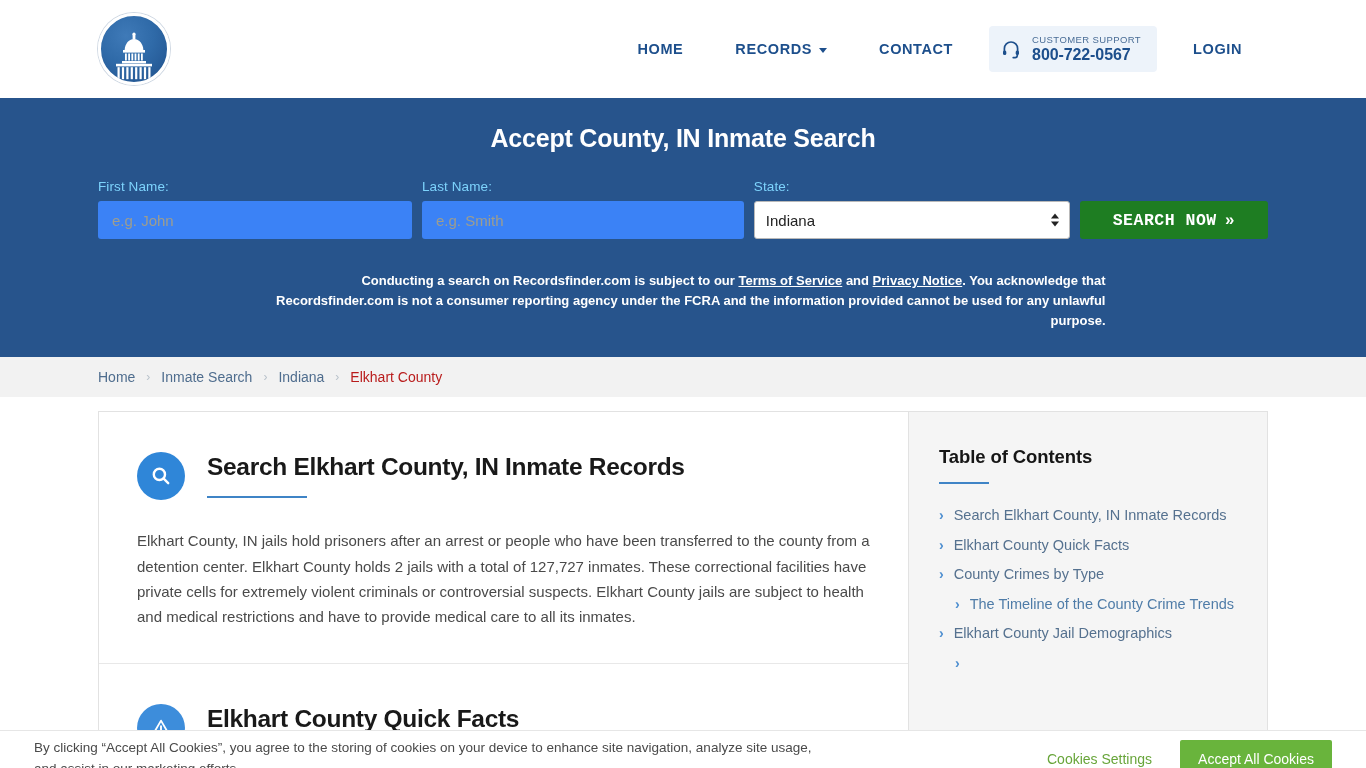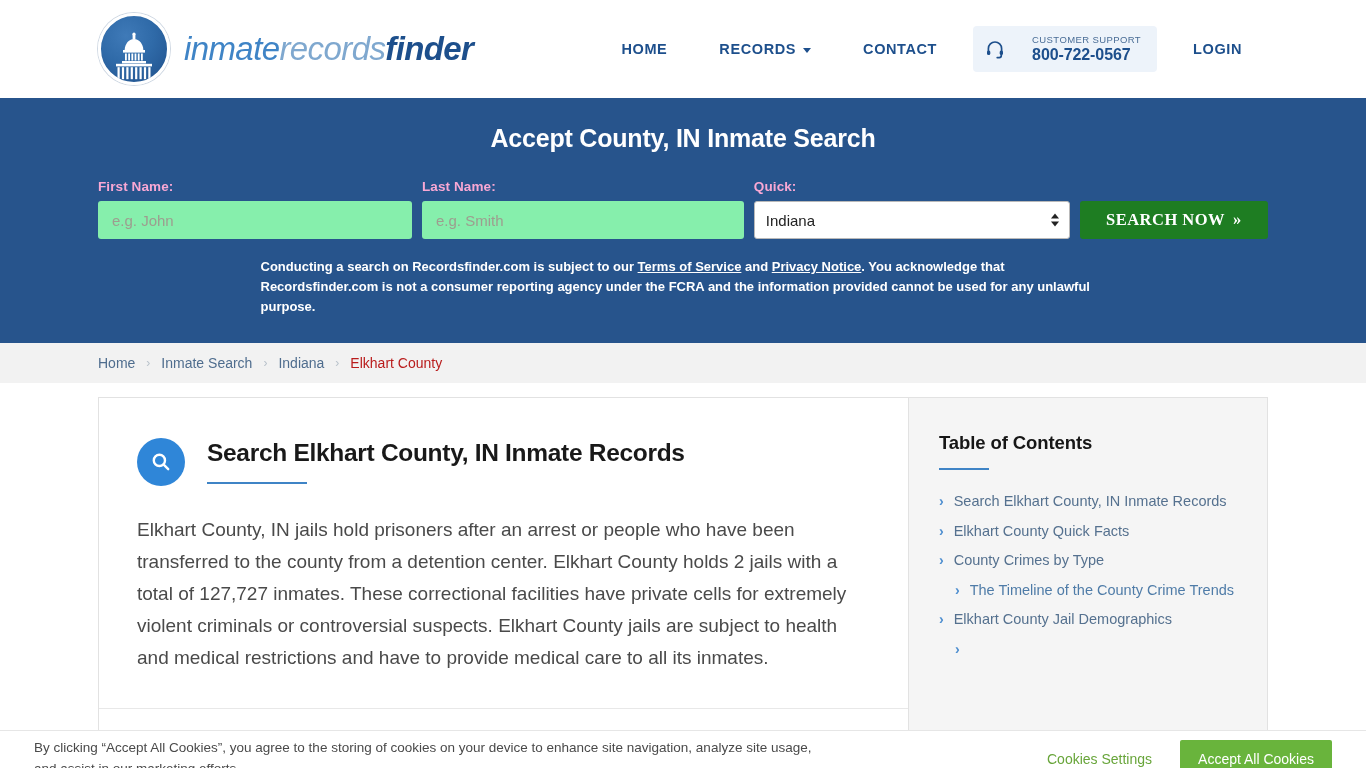--- a/index.html
+++ b/index.html
@@ -65,21 +65,21 @@
     border-left: 4.5px solid transparent;
     border-right: 4.5px solid transparent;
     border-top: 5px solid #1d4f8c;
     display: inline-block;
     margin-top: 2px;
   }
   .support-box {
     background: #edf3fa;
     border-radius: 4px;
     padding: 8px 16px 8px 12px;
-    display: flex; align-items: center; gap: 27px;
+    display: flex; align-items: center; gap: 11px;
     margin: 0 10px;
     cursor: pointer;
   }
   .support-ico { color: #1d4f8c; display: flex; align-items: center; }
   .support-label {
     font-size: 9.5px; color: #4a6d96; letter-spacing: 0.4px;
     text-transform: uppercase; line-height: 1.2;
   }
   .support-num {
     font-size: 16px; color: #1d4f8c; font-weight: 700; line-height: 1.15;
@@ -102,27 +102,27 @@
   .form-row {
     display: flex;
     align-items: flex-end;
     gap: 0;
   }
   .fld { display: flex; flex-direction: column; }
   .fld-fn { width: 318px; margin-right: 10px; }
   .fld-ln { width: 326px; margin-right: 10px; }
   .fld-st { width: 320px; margin-right: 10px; }
   .fld-label {
-    color: #f9a8d4; font-size: 13.5px; font-weight: 700;
+    color: #7dd3fc; font-size: 13.5px; font-weight: 400;
     margin-bottom: 7px; letter-spacing: 0.1px;
   }
   .txt-input {
     height: 38px;
     border: 0;
-    background: #86efac;
+    background: #3b82f6;
     border-radius: 3px;
     padding: 0 14px;
     font-size: 15px;
     color: #333;
     font-family: "Liberation Sans", sans-serif;
     width: 100%;
     outline: none;
   }
   .txt-input::placeholder { color: #9d9d8f; }
   .sel-wrap { position: relative; width: 100%; }
@@ -152,33 +152,33 @@
     height: 38px;
     background: #1e7d22;
     border: 0;
     color: #ffffff;
     font-size: 16.5px;
     font-weight: 700;
     letter-spacing: 0.5px;
     padding: 0 24px;
     border-radius: 3px;
     cursor: pointer;
-    font-family: Liberation Serif, serif;
+    font-family: Liberation Mono, monospace;
     display: flex; align-items: center; gap: 8px;
     white-space: nowrap;
     width: 190px;
     justify-content: center;
   }
   .disclaimer {
     color: #ffffff;
     font-size: 13px;
     line-height: 1.55;
-    text-align: left;
+    text-align: right;
     max-width: 845px;
-    margin: 18px auto 0;
+    margin: 32px auto 0;
     font-weight: 700;
   }
   .disclaimer a { color: #ffffff; text-decoration: underline; }
 
   
   .crumb-band {
     background: #f2f2f2;
     height: 40px;
     display: flex; align-items: center;
     padding: 0 98px;
@@ -222,21 +222,21 @@
   .sec-title {
     font-size: 24.5px; font-weight: 700; color: #191919;
     margin: 0; letter-spacing: -0.3px; line-height: 1.25;
   }
   .sec-rule {
     width: 100px; height: 2px; background: #3f84c6;
     margin-top: 13px;
   }
   .sec-body {
     color: #4a4a4a;
-    font-size: 19px;
+    font-size: 15px;
     line-height: 1.68;
     margin: 28px 0 0;
   }
 
   
   .toc {
     flex: 0 0 360px;
     background: #f5f5f5;
     border: 1px solid #e2e2e2;
     padding: 34px 30px 20px;
@@ -321,21 +321,20 @@
             <rect x="18.3" y="35.2" width="2.2" height="12"></rect>
             <rect x="22.7" y="35.2" width="2.2" height="12"></rect>
             <rect x="27.1" y="35.2" width="2.2" height="12"></rect>
             <rect x="31.5" y="35.2" width="2.2" height="12"></rect>
             <rect x="35.9" y="35.2" width="2.2" height="12"></rect>
             <rect x="40.3" y="35.2" width="2.2" height="12"></rect>
           </g>
         </g>
       </svg>
     </span>
-    <span class="brand-word"><span class="bw1">inmate</span><span class="bw2">records</span><span class="bw3">finder</span></span>
   </div>
 
   <nav class="nav">
     <a class="nav-link" href="#">
         <span>HOME</span>
       </a>
     <a class="nav-link" href="#">
         <span>RECORDS</span>
         <i class="caret"></i>
       </a>
@@ -372,21 +371,21 @@
       <label class="fld-label">First Name:</label>
       <input class="txt-input" type="text" placeholder="e.g. John" style="">
     </div>
 
     <div class="fld fld-ln">
       <label class="fld-label">Last Name:</label>
       <input class="txt-input" type="text" placeholder="e.g. Smith" style="">
     </div>
 
     <div class="fld fld-st">
-      <label class="fld-label">Quick:</label>
+      <label class="fld-label">State:</label>
       <div class="sel-wrap">
         <div class="sel-input">
           <span>Indiana</span>
         </div>
         <span class="sel-arrows">
           <i class="ar-up"></i>
             <i class="ar-dn"></i>
         </span>
       </div>
     </div>

